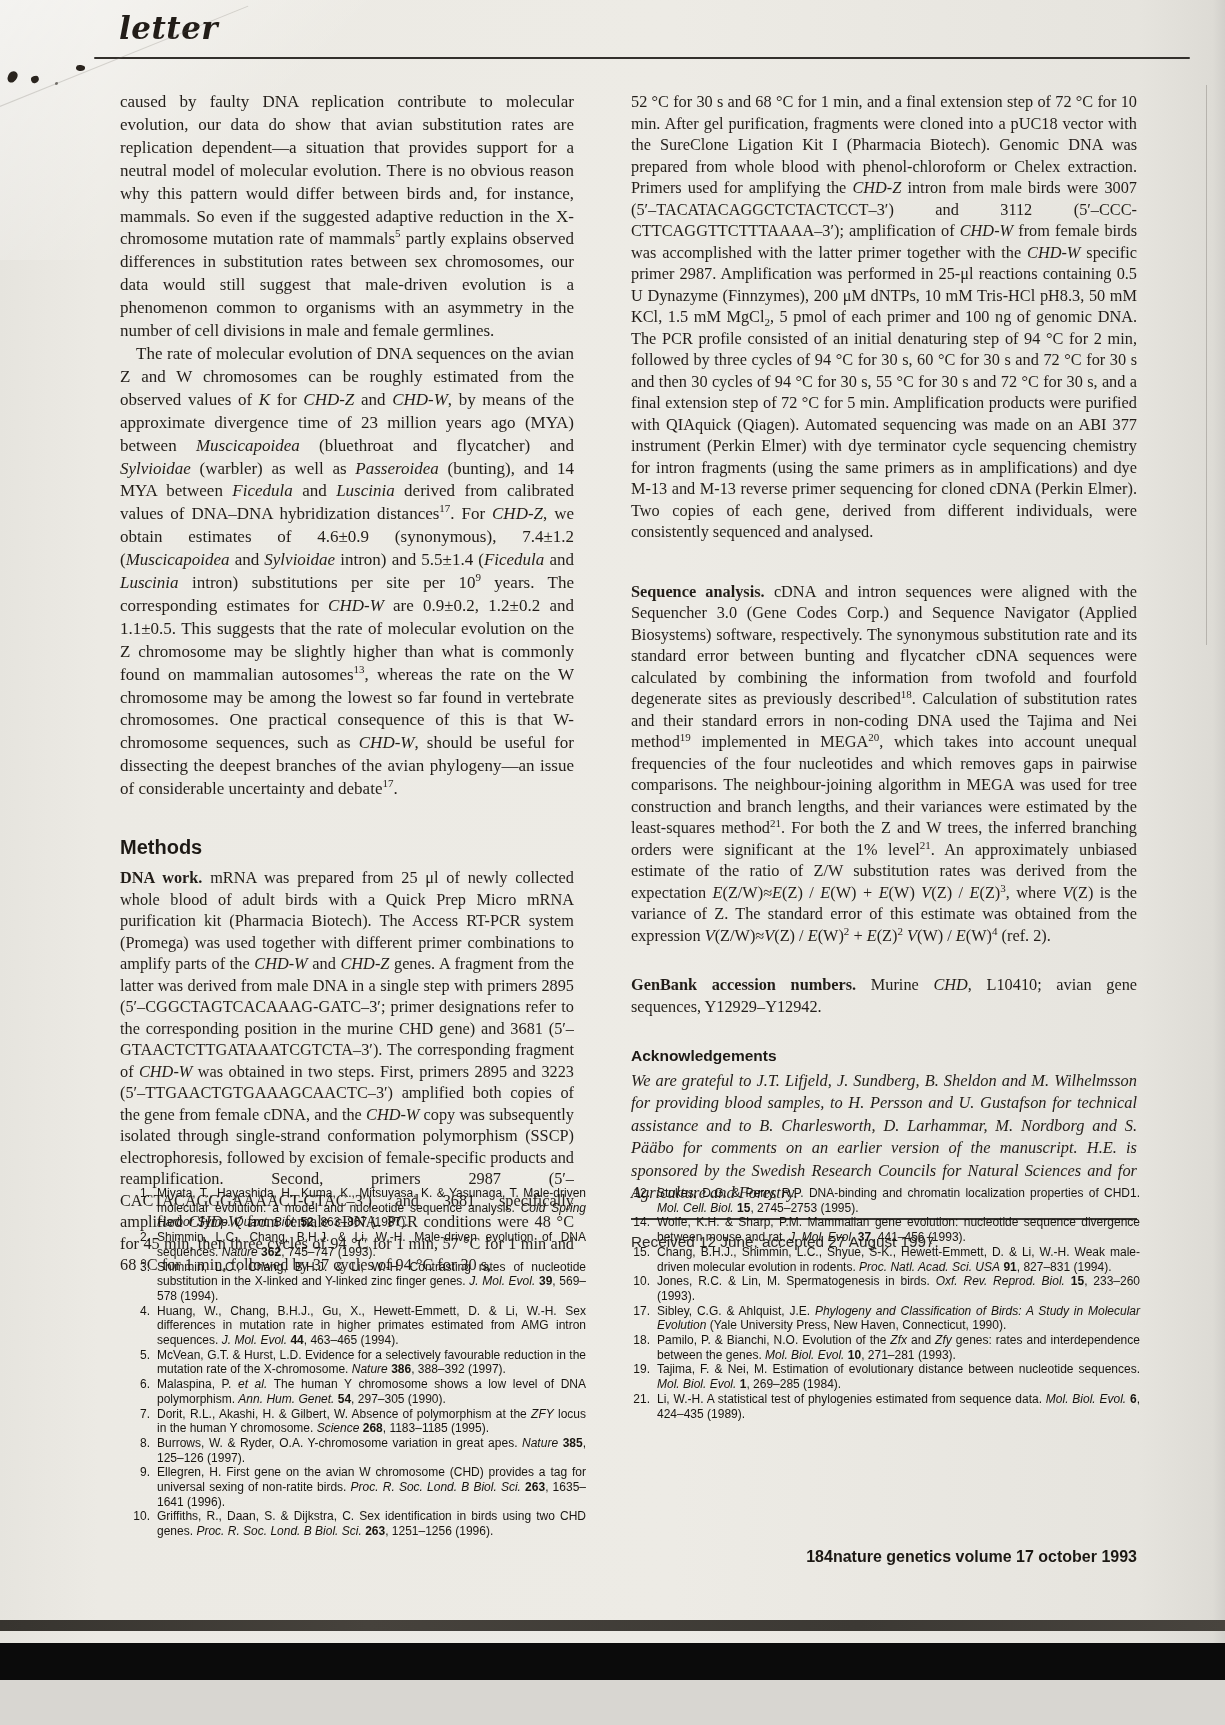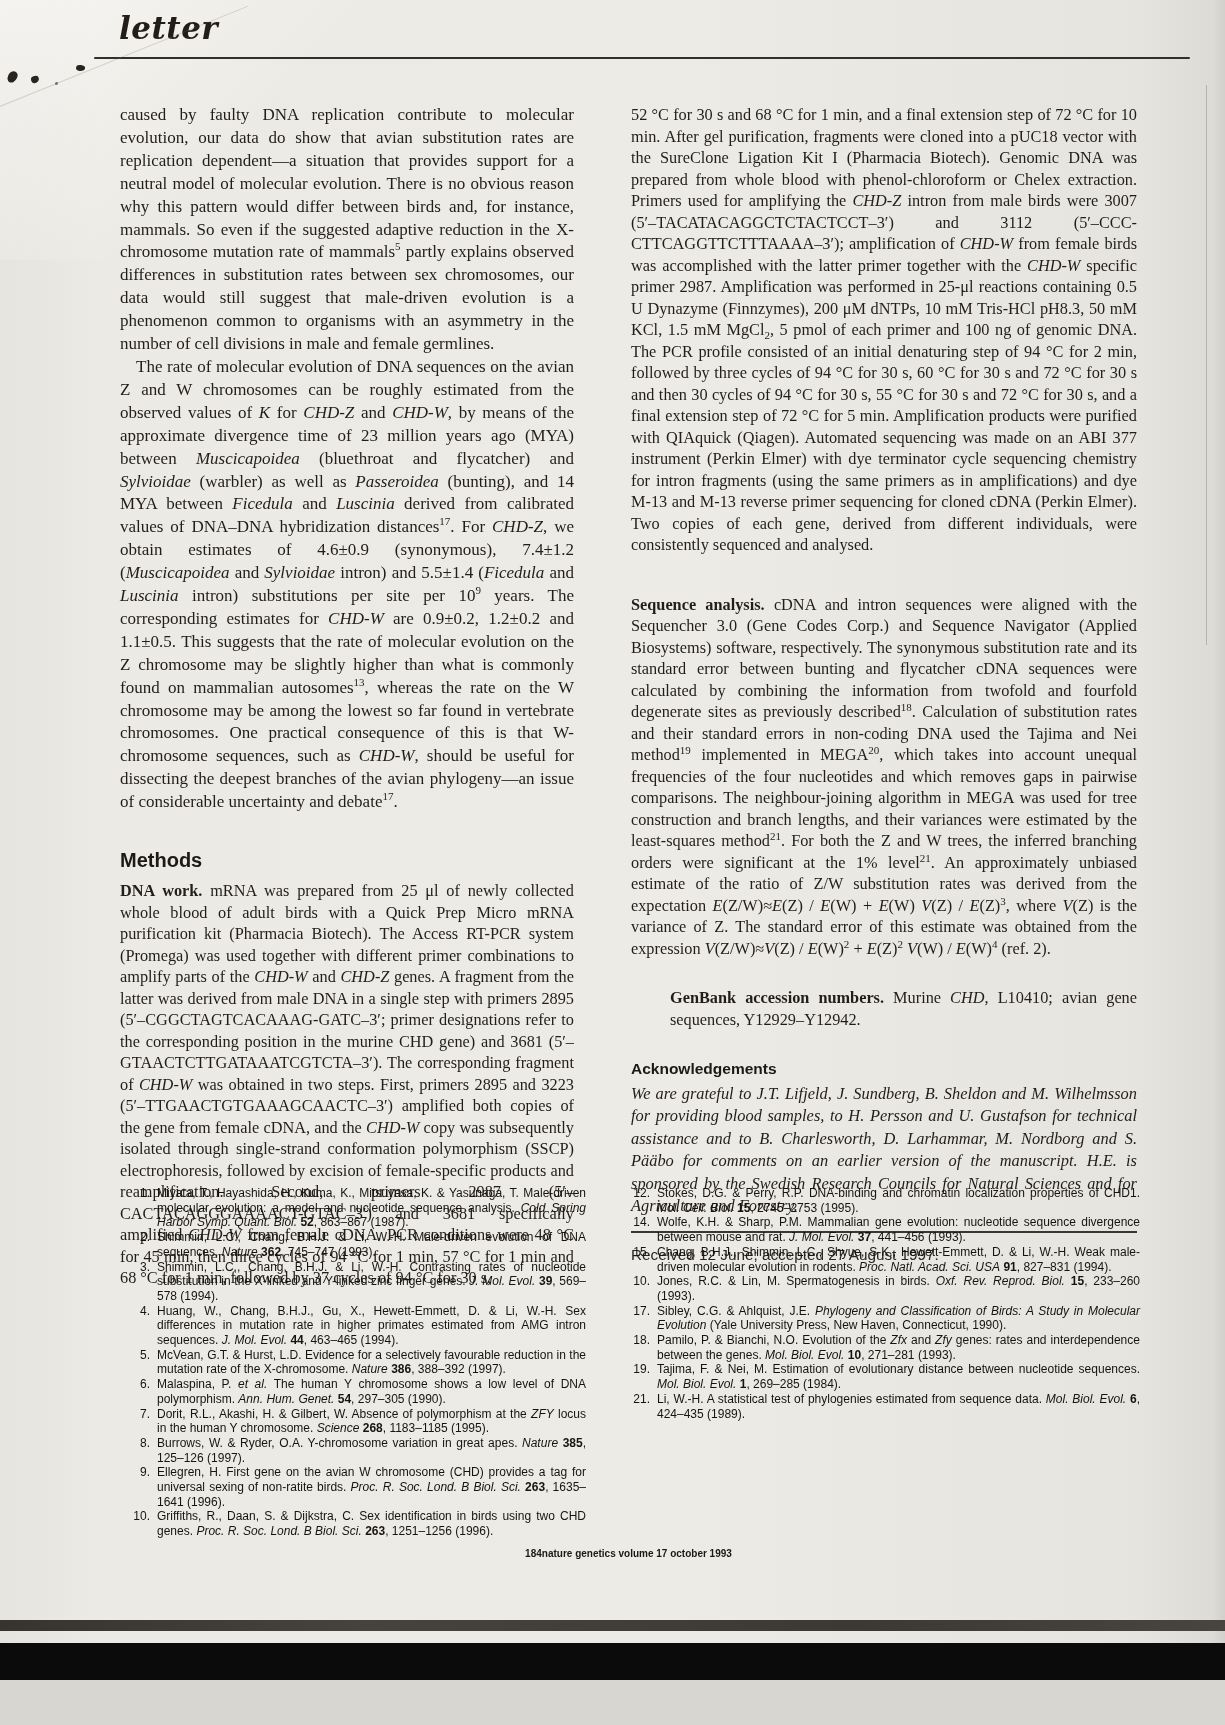--- a/index.html
+++ b/index.html
@@ -23,48 +23,48 @@
   .kicker{
     position:absolute;left:119px;top:10px;
     font-family:"DejaVu Serif", serif;
     font-style:italic;font-weight:600;font-size:31px;letter-spacing:.5px;
   }
   .header-rule{
     position:absolute;left:94px;top:57px;width:1096px;height:2px;
     background:#33302c;border-radius:1px;
   }
   
-  .main{position:absolute;left:120px;top:104px;width:1017px;display:flex;}
+  .main{position:absolute;left:120px;top:91px;width:1017px;display:flex;}
   .col-left{width:454px;}
   .col-right{width:506px;margin-left:57px;}
   p{margin:0;text-align:justify;}
   p.body{font-size:17px;line-height:22.9px;}
   p.indent{text-indent:16px;}
   h2{margin:0;font-family:"Liberation Sans", sans-serif;color:#1d1915;}
   h2.methods-heading{font-size:20px;margin:35px 0 8px 0;}
   h2.ack-heading{font-size:15.5px;margin:30px 0 5px 0;}
   p.methods{font-size:16.3px;line-height:21.5px;}
   p.gap-lg{margin-top:38px;}
-  p.gap-md{margin-top:28px;margin-left:39px;}
+  p.gap-md{margin-top:28px;}
   p.ack{font-size:16.4px;line-height:22.4px;font-style:italic;}
   .thin-rule{margin-top:14px;height:2px;background:#3a3733;}
   p.received{margin-top:12px;font-family:"Liberation Sans", sans-serif;font-size:15.3px;line-height:19px;color:#2a2723;}
   sup{font-size:11px;line-height:0;}
   sub{font-size:11px;line-height:0;}
   
   .refs{position:absolute;left:128px;top:1186px;width:1012px;display:flex;
         font-family:"Liberation Sans", sans-serif;font-size:12px;line-height:14.7px;color:#17140f;}
   .refs-left{width:458px;}
   .refs-right{width:512px;margin-left:42px;}
   .ref{display:flex;}
   .ref-num{flex:0 0 22px;text-align:right;padding-right:7px;}
   .ref-text{flex:1;text-align:justify;}
   
-  .footer{position:absolute;left:120px;top:1548px;width:1017px;display:flex;justify-content:center;
-          font-family:"Liberation Sans", sans-serif;font-weight:bold;font-size:10px;color:#1c1813;}
+  .footer{position:absolute;left:120px;top:1548px;width:1017px;display:flex;justify-content:flex-end;
+          font-family:"Liberation Sans", sans-serif;font-weight:bold;font-size:16px;color:#1c1813;}
   
   .bar-gray{position:absolute;left:0;top:1620px;width:1225px;height:11px;
             background:linear-gradient(90deg,#37342f 0,#46423c 30%,#3c3934 70%,#48443e 100%);}
   .bar-black{position:absolute;left:0;top:1643px;width:1225px;height:82px;background:#0b0b0b;}
   .scan-line{position:absolute;left:1206px;top:85px;width:1px;height:560px;background:rgba(110,104,96,.35);}
   .speck{position:absolute;background:#2a241e;border-radius:50% 40% 55% 45%;}
   .speck.s1{left:8px;top:71px;width:9px;height:12px;transform:rotate(25deg);}
   .speck.s2{left:31px;top:76px;width:8px;height:7px;transform:rotate(-15deg);}
   .speck.s3{left:76px;top:65px;width:9px;height:6px;transform:rotate(10deg);}
   .speck.s4{left:55px;top:82px;width:3px;height:3px;opacity:.6;}

